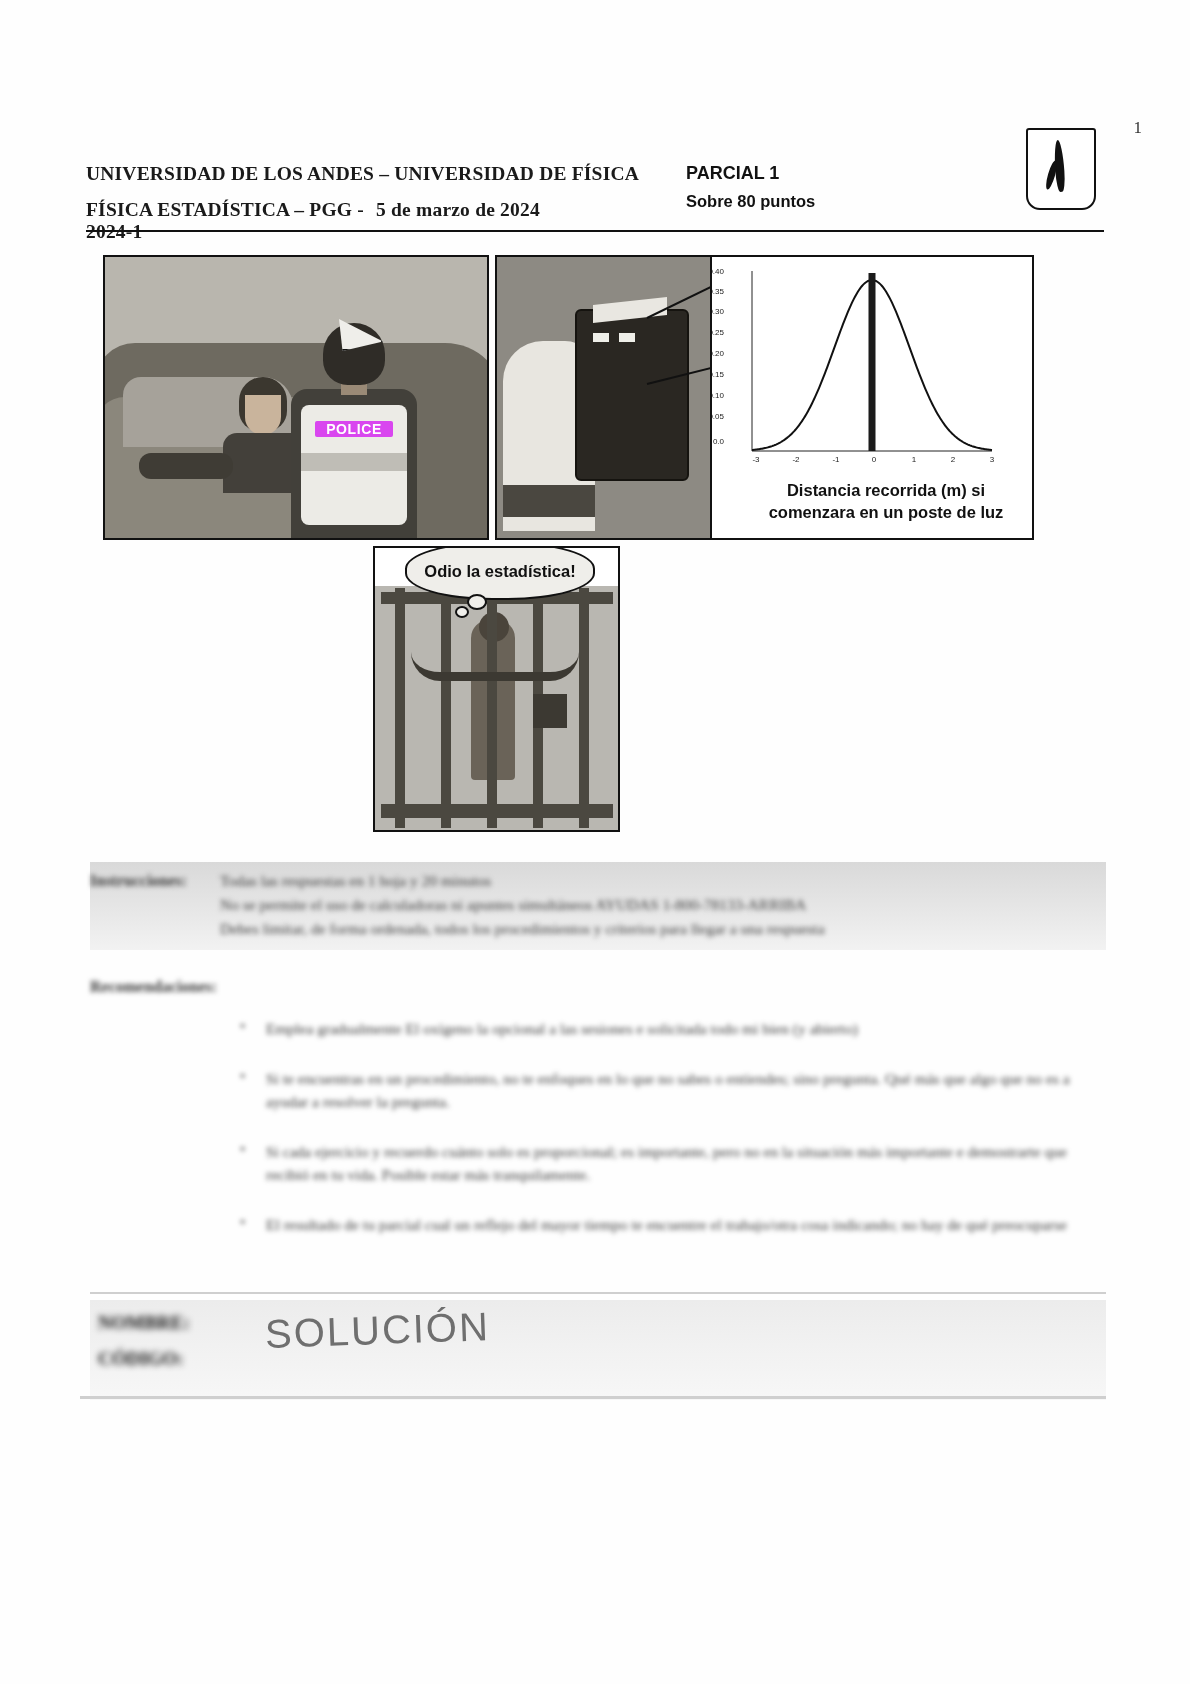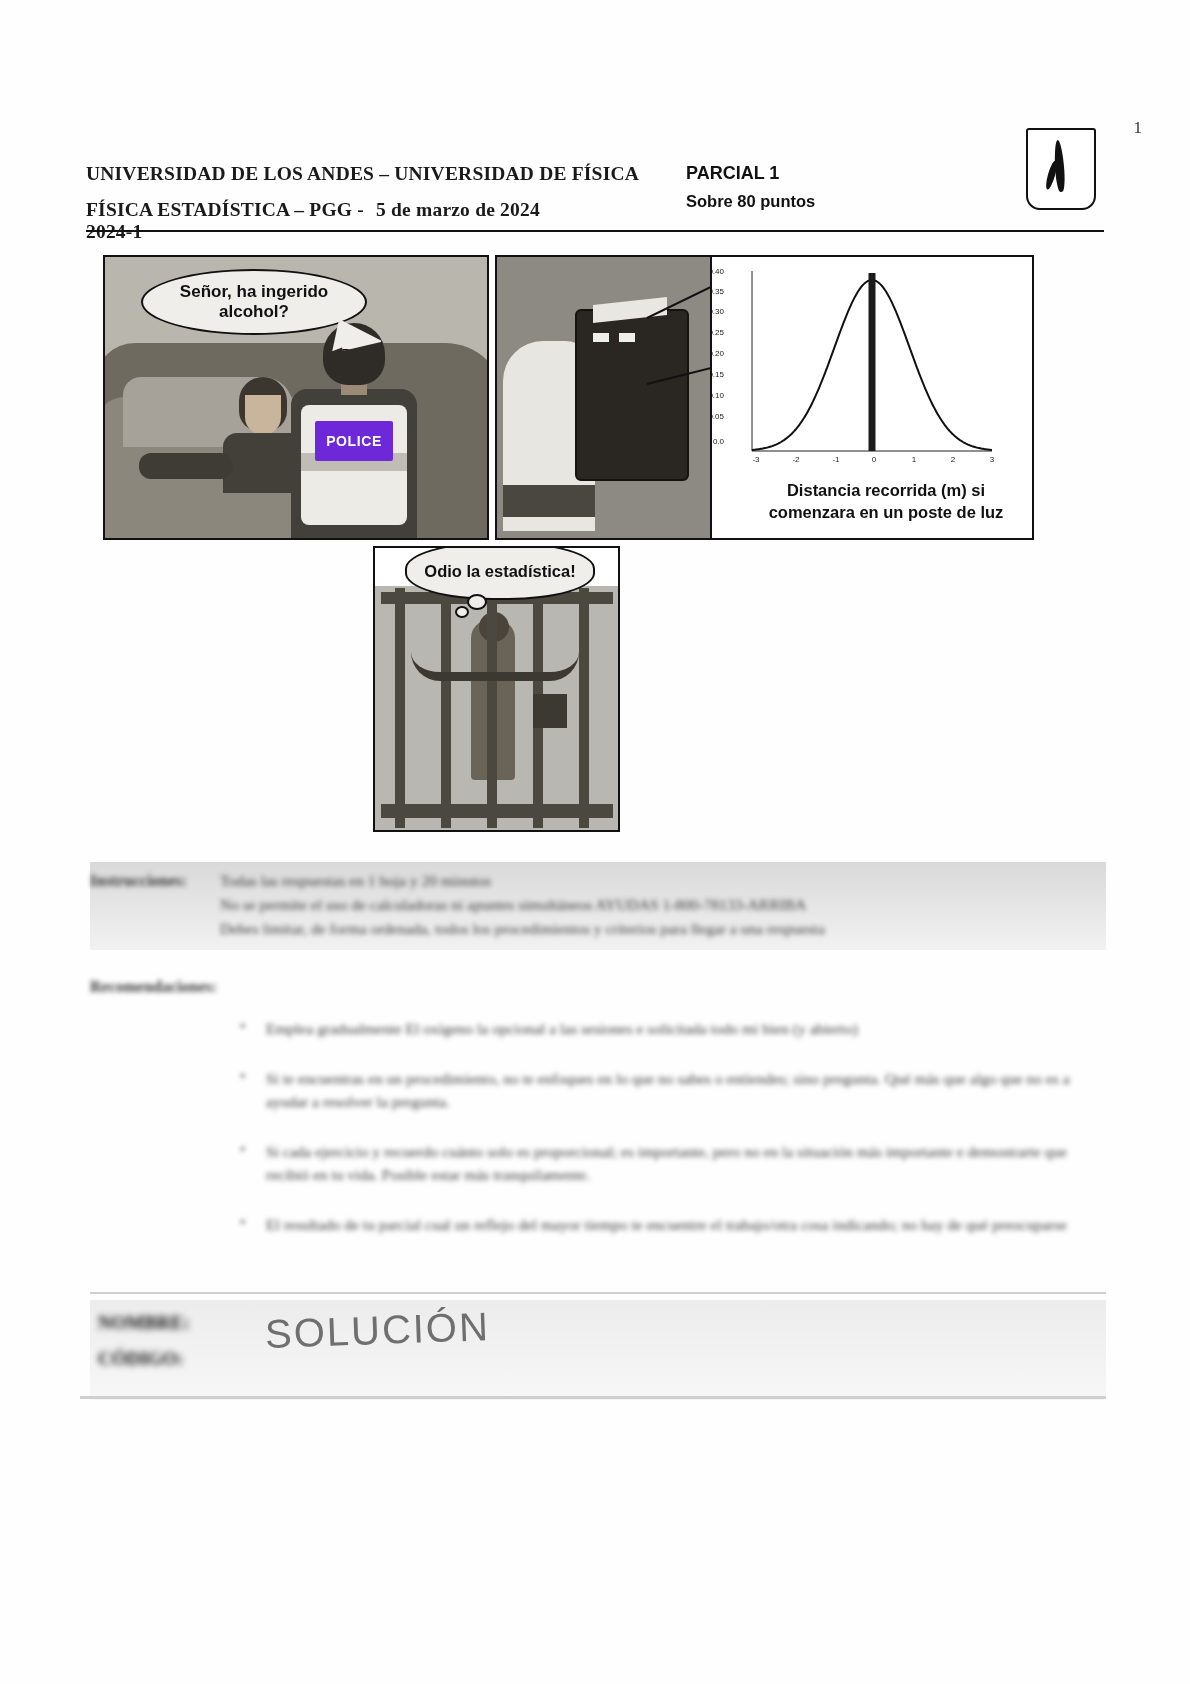--- a/index.html
+++ b/index.html
@@ -37,21 +37,21 @@
   .car-win{position:absolute;left:18px;top:120px;width:170px;height:70px;background:#a6a29a;border-radius:18px 30px 0 0;}
   .driver-head{position:absolute;left:134px;top:120px;width:48px;height:54px;background:#3b372f;border-radius:24px 24px 20px 20px;}
   .driver-face{position:absolute;left:140px;top:138px;width:36px;height:40px;background:#c9b49c;border-radius:0 0 18px 18px;}
   .driver-body{position:absolute;left:118px;top:176px;width:86px;height:60px;background:#43403a;border-radius:14px 14px 0 0;}
   .driver-arm{position:absolute;left:34px;top:196px;width:94px;height:26px;background:#3f3c35;border-radius:12px;}
   .cop-head{position:absolute;left:218px;top:66px;width:62px;height:62px;background:#2f2c27;border-radius:50% 50% 40% 40%;}
   .cop-neck{position:absolute;left:236px;top:120px;width:26px;height:18px;background:#9a8a76;}
   .cop-body{position:absolute;left:186px;top:132px;width:126px;height:150px;background:#42403a;border-radius:16px 16px 0 0;}
   .vest{position:absolute;left:196px;top:148px;width:106px;height:120px;background:#ecebe6;border-radius:8px;}
   .vest-strip{position:absolute;left:196px;top:196px;width:106px;height:18px;background:#bfbdb6;}
-  .police-tag{position:absolute;left:210px;top:164px;width:78px;height:40px;background:#6d28d9;color:#fff;
+  .police-tag{position:absolute;left:210px;top:164px;width:78px;height:16px;background:#d946ef;color:#fff;
       font-family:"Liberation Sans",sans-serif;font-size:14px;font-weight:bold;letter-spacing:.6px;
       display:flex;align-items:center;justify-content:center;border-radius:2px;}
   .bubble{position:absolute;background:#efeeea;border:2px solid #111;border-radius:50%;
       display:flex;align-items:center;justify-content:center;text-align:center;
       font-family:"Liberation Sans",sans-serif;font-weight:bold;line-height:1.15;}
   .b1{left:36px;top:12px;width:222px;height:62px;font-size:17px;color:#111;}
   .b1:after{content:"";position:absolute;right:-4px;bottom:-22px;width:0;height:0;
       border-left:34px solid #efeeea;border-top:8px solid transparent;border-bottom:22px solid transparent;
       transform:rotate(12deg);}
   .b1-tail{position:absolute;left:234px;top:62px;width:42px;height:30px;background:#efeeea;
@@ -144,21 +144,20 @@
       <div class="driver-head"></div>
       <div class="driver-face"></div>
       <div class="driver-body"></div>
       <div class="driver-arm"></div>
       <div class="cop-body"></div>
       <div class="cop-neck"></div>
       <div class="cop-head"></div>
       <div class="vest"></div>
       <div class="vest-strip"></div>
       <div class="police-tag">POLICE</div>
-      <div class="bubble b1">Señor, ha ingerido alcohol?</div>
       <div class="b1-tail"></div>
     </div>
 
     <div class="panel p2">
       <div class="hand"></div>
       <div class="cuff"></div>
       <div class="device"></div>
       <div class="dev-led a"></div>
       <div class="dev-led b"></div>
       <div class="dev-top"></div>

